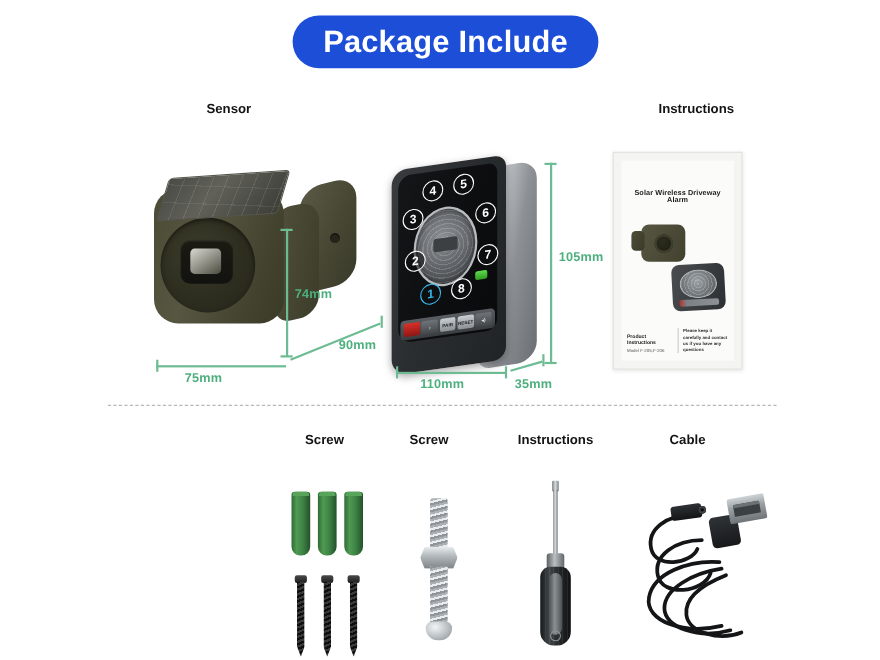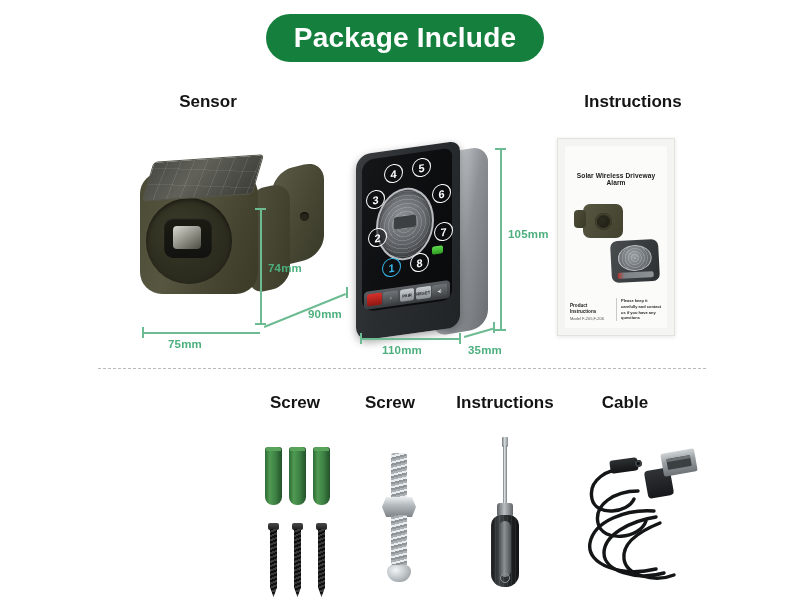--- a/index.html
+++ b/index.html
@@ -15,36 +15,36 @@
     position: relative;
     width: 800px; height: 600px;
     background: #fff;
   }
 
   
   .title-pill {
     position: absolute;
     left: 266px; top: 14px;
     width: 278px; height: 48px;
-    background: #15803d;
+    background: #1d4ed8;
     border-radius: 24px;
     display: flex; align-items: center; justify-content: center;
   }
   .title-pill .t {
     color: #ffffff;
     font-size: 28px;
     font-weight: bold;
     letter-spacing: .2px;
     white-space: nowrap;
   }
 
   
   .hdr {
     position: absolute;
-    font-size: 17px;
+    font-size: 12px;
     font-weight: bold;
     color: #141414;
     text-align: center;
     white-space: nowrap;
   }
   #hdr-sensor       { left: 128px; top: 92px; width: 160px; }
   #hdr-receiver     { left: 345px; top: 92px; width: 160px; }
   #hdr-instructions { left: 538px; top: 92px; width: 190px; }
 
   #hdr-screw1  { left: 245px; top: 393px; width: 100px; }

